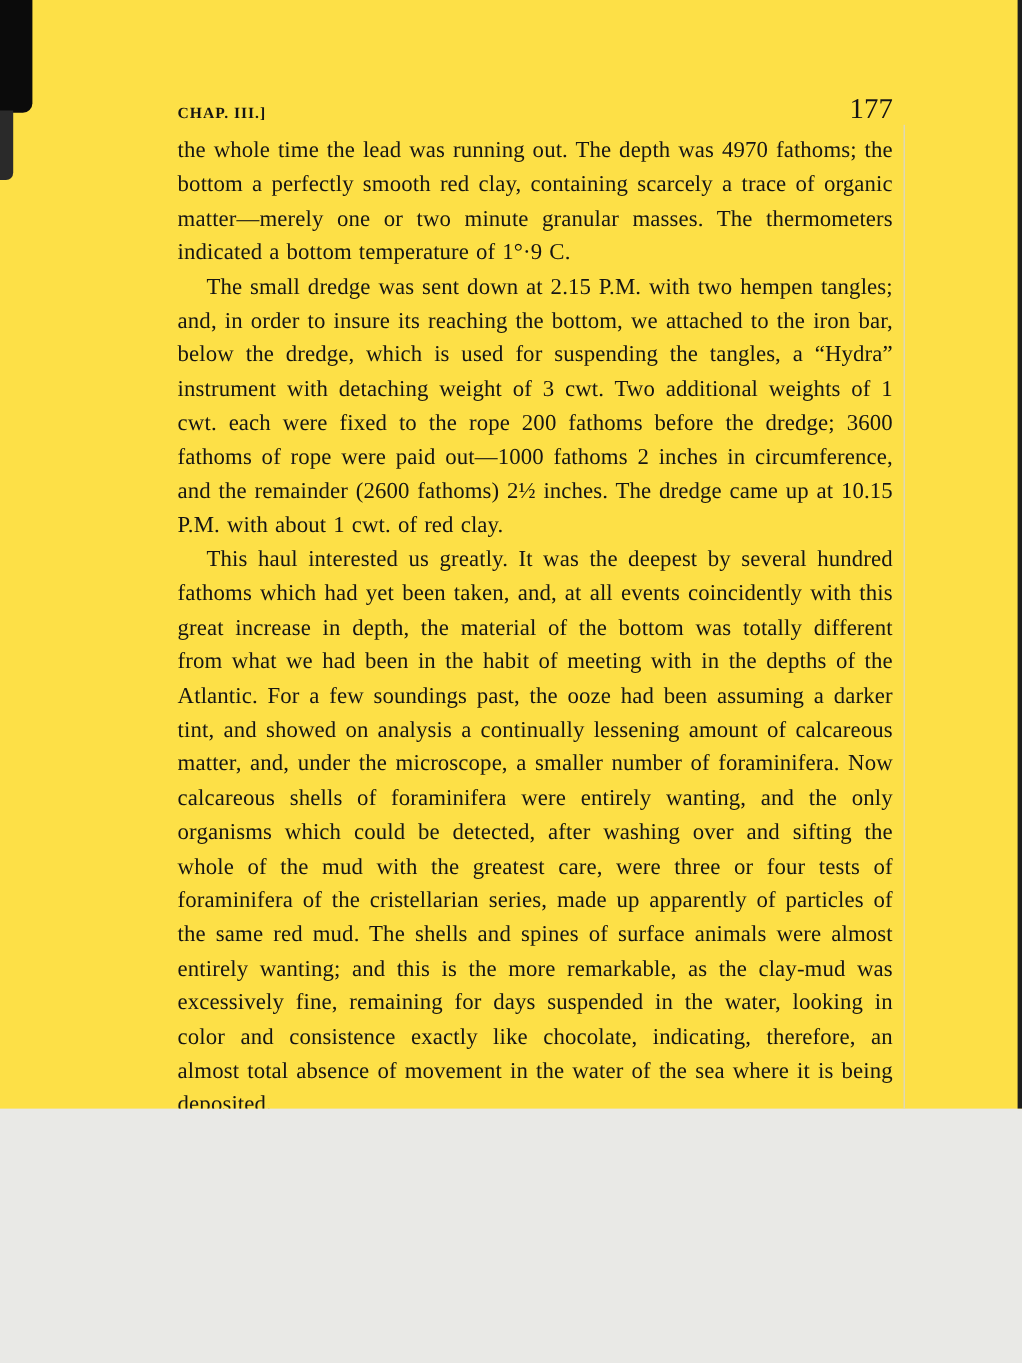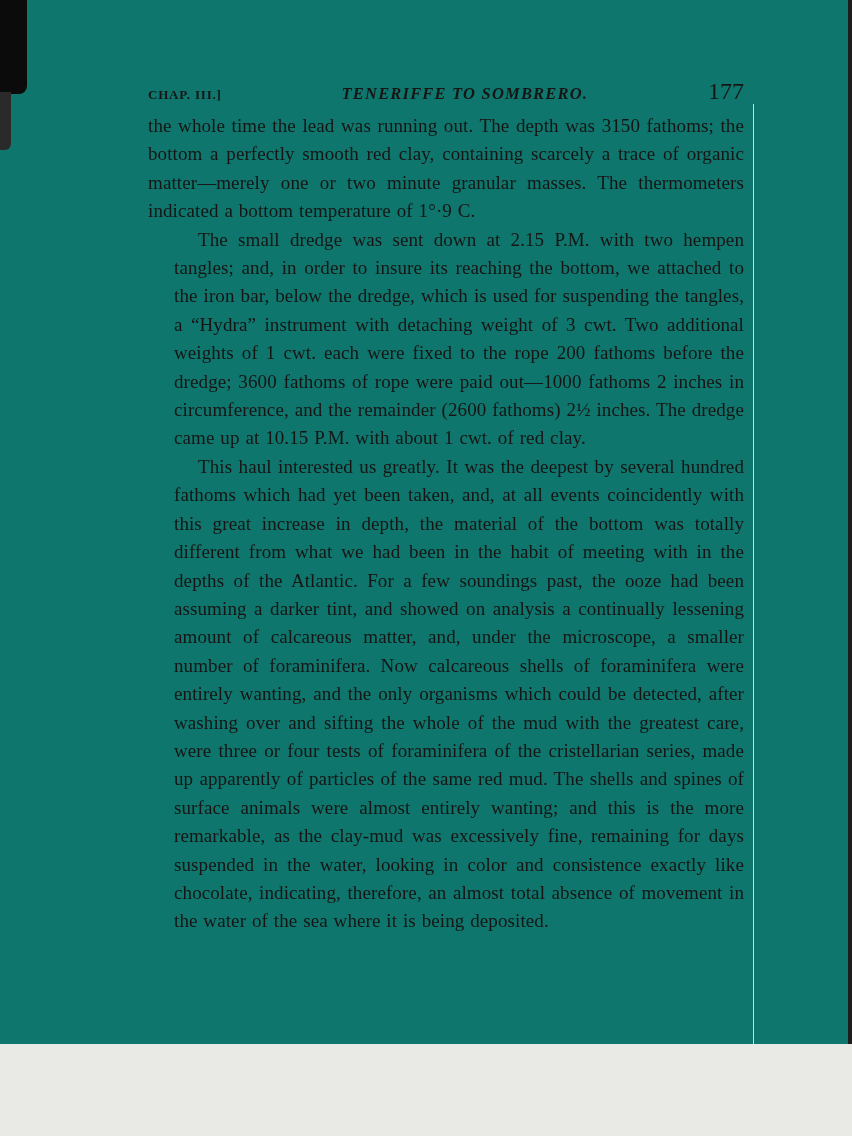--- a/index.html
+++ b/index.html
@@ -3,23 +3,23 @@
 <meta charset="utf-8">
 <style>
   html, body {
     margin: 0;
     padding: 0;
     background: #e9e9e6;
   }
   .page {
     position: relative;
     width: 852px;
-    height: 1044px;
+    height: 924px;
     margin: 0 auto;
-    background: #0f766e;
+    background: #fde047;
     overflow: hidden;
     font-family: "Liberation Serif", "DejaVu Serif", serif;
     color: #161514;
   }
 
   
   .header-row {
     position: absolute;
     left: 148px;
     top: 78px;
@@ -59,21 +59,20 @@
   .body-text p {
     margin: 0;
     font-size: 19px;
     line-height: 28.4px;
     text-align: justify;
     letter-spacing: 0.1px;
     word-spacing: 1px;
   }
   .body-text p.indent {
     text-indent: 24px;
-    margin-left: 26px;
   }
 
   
   .artifact {
     position: absolute;
     background: #0b0b0b;
   }
   .artifact-topleft-block {
     left: 0; top: 0; width: 27px; height: 94px;
     border-bottom-right-radius: 8px;
@@ -99,26 +98,25 @@
     background: #d7d6d0;
   }
 </style>
 </head>
 <body>
 
 <div class="page">
 
   <div class="header-row">
     <span class="chapter-label">CHAP. III.]</span>
-    <span class="running-title">TENERIFFE TO SOMBRERO.</span>
     <span class="page-number">177</span>
   </div>
 
   <div class="body-text">
-    <p>the whole time the lead was running out.  The depth was 3150 fathoms; the bottom a perfectly smooth red clay, containing scarcely a trace of organic matter—merely one or two minute granular masses.  The thermometers indicated a bottom temperature of 1°·9 C.</p>
+    <p>the whole time the lead was running out.  The depth was 4970 fathoms; the bottom a perfectly smooth red clay, containing scarcely a trace of organic matter—merely one or two minute granular masses.  The thermometers indicated a bottom temperature of 1°·9 C.</p>
     <p class="indent">The small dredge was sent down at 2.15 P.M. with two hempen tangles; and, in order to insure its reaching the bottom, we attached to the iron bar, below the dredge, which is used for suspending the tangles, a “Hydra” instrument with detaching weight of 3 cwt.  Two additional weights of 1 cwt. each were fixed to the rope 200 fathoms before the dredge; 3600 fathoms of rope were paid out—1000 fathoms 2 inches in circumference, and the remainder (2600 fathoms) 2½ inches. The dredge came up at 10.15 P.M. with about 1 cwt. of red clay.</p>
     <p class="indent">This haul interested us greatly.  It was the deepest by several hundred fathoms which had yet been taken, and, at all events coincidently with this great increase in depth, the material of the bottom was totally different from what we had been in the habit of meeting with in the depths of the Atlantic. For a few soundings past, the ooze had been assuming a darker tint, and showed on analysis a continually lessening amount of calcareous matter, and, under the microscope, a smaller number of foraminifera.  Now calcareous shells of foraminifera were entirely wanting, and the only organisms which could be detected, after washing over and sifting the whole of the mud with the greatest care, were three or four tests of foraminifera of the cristellarian series, made up apparently of particles of the same red mud.  The shells and spines of surface animals were almost entirely wanting; and this is the more remarkable, as the clay-mud was excessively fine, remaining for days suspended in the water, looking in color and consistence exactly like chocolate, indicating, therefore, an almost total absence of movement in the water of the sea where it is being deposited.</p>
   </div>
 
   <div class="artifact artifact-topleft-block"></div>
   <div class="artifact artifact-left-strip"></div>
   <div class="artifact artifact-page-rule"></div>
   <div class="artifact artifact-bottom-bar"></div>
   <div class="artifact artifact-bottom-edge"></div>
   <div class="artifact artifact-right-edge"></div>

